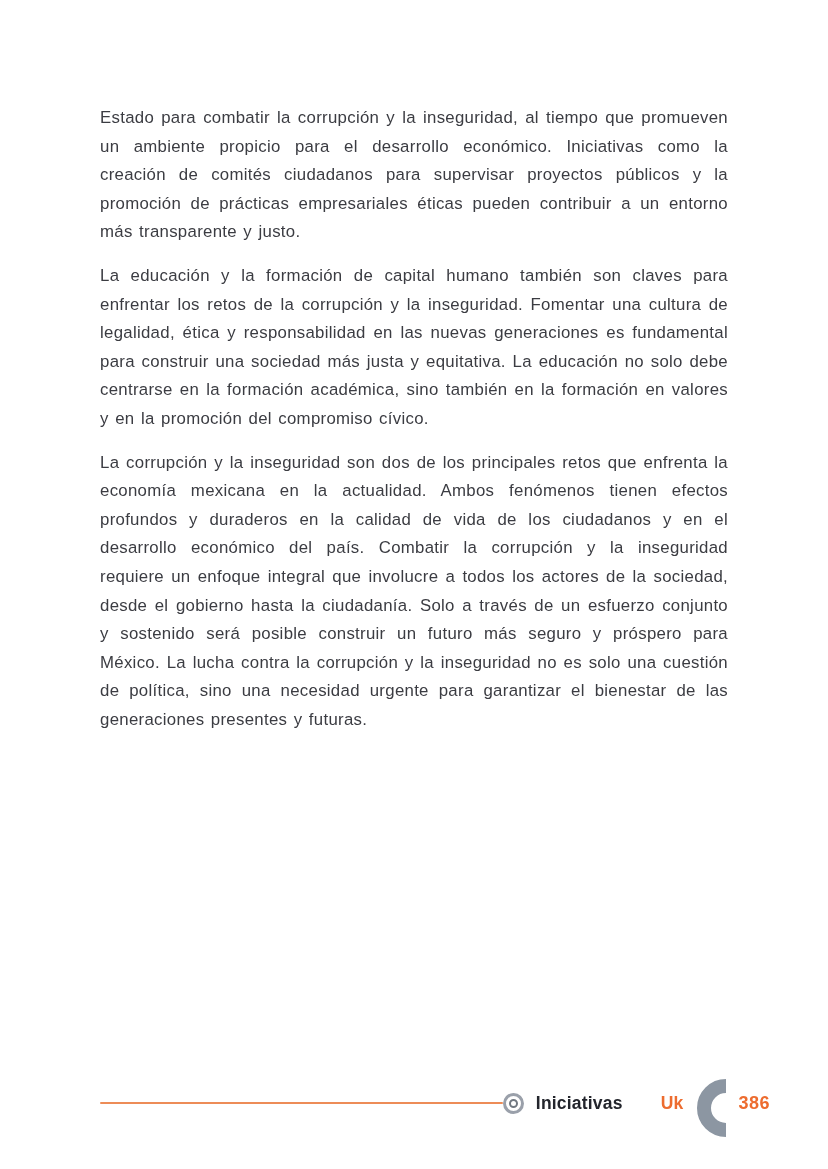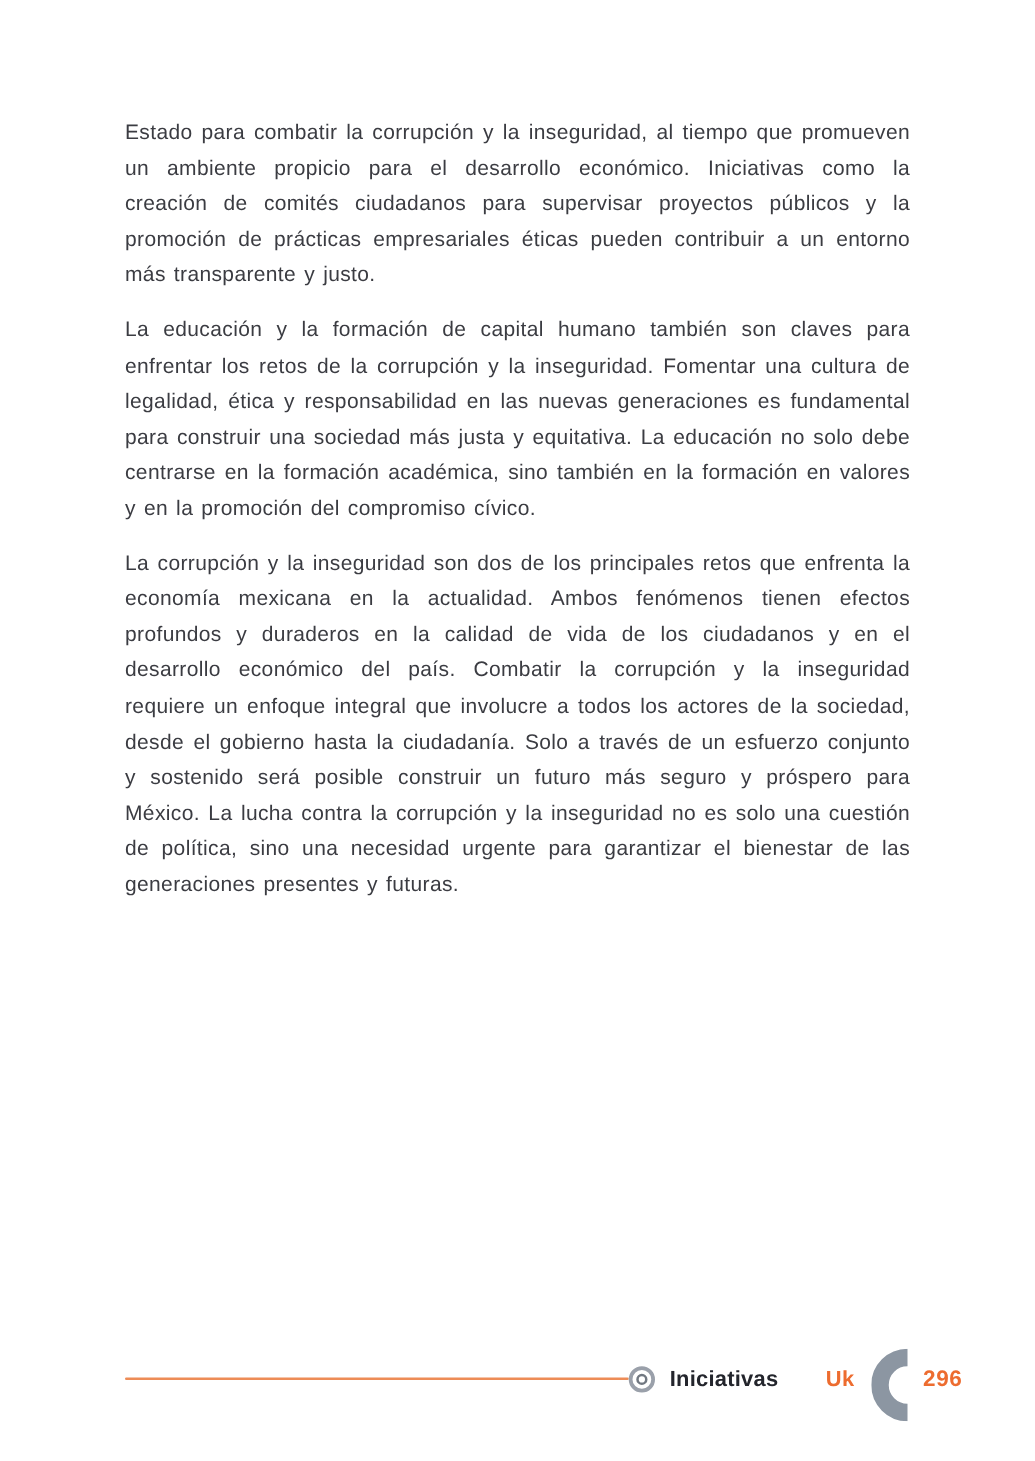--- a/index.html
+++ b/index.html
@@ -8,21 +8,21 @@
     position: relative;
     width: 828px;
     height: 1169px;
     margin: 0 auto;
     background: #ffffff;
     overflow: hidden;
     font-family: "Liberation Sans", sans-serif;
   }
   .content {
     position: absolute;
-    top: 92px;
+    top: 104px;
     left: 100px;
     width: 628px;
   }
   .body-para {
     margin: 0 0 15px 0;
     font-size: 16.8px;
     line-height: 28.6px;
     color: #3B3C42;
     text-align: justify;
     letter-spacing: 0.3px;
@@ -113,16 +113,16 @@
     <div class="rule"></div>
     <div class="logo-circle">
       <div class="logo-circle-inner"></div>
     </div>
     <div class="brand">
       <span>Iniciativas</span><span class="brand-suffix">Uk</span>
     </div>
     <div class="crescent">
       <div class="crescent-ring"></div>
     </div>
-    <div class="page-number">296</div>
+    <div class="page-number">386</div>
   </footer>
 
 </div>
 
 </body></html>

